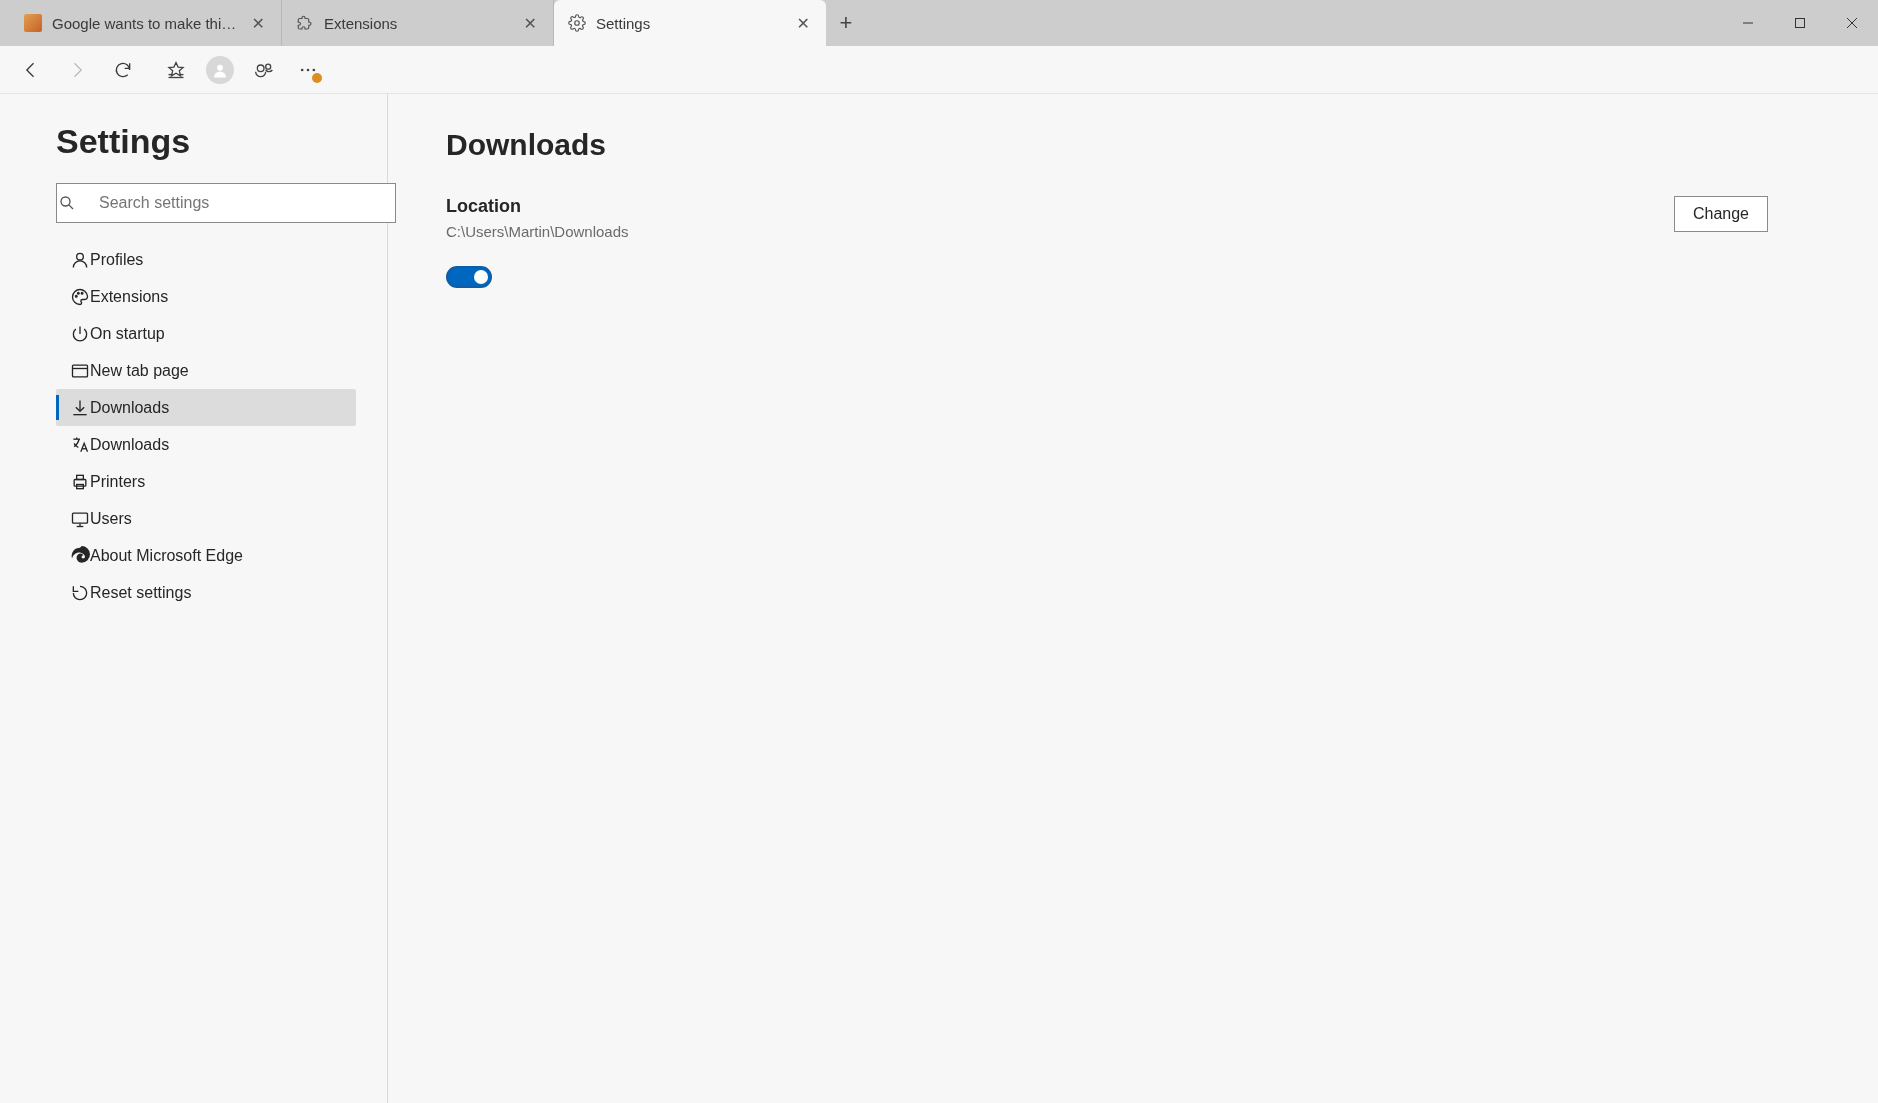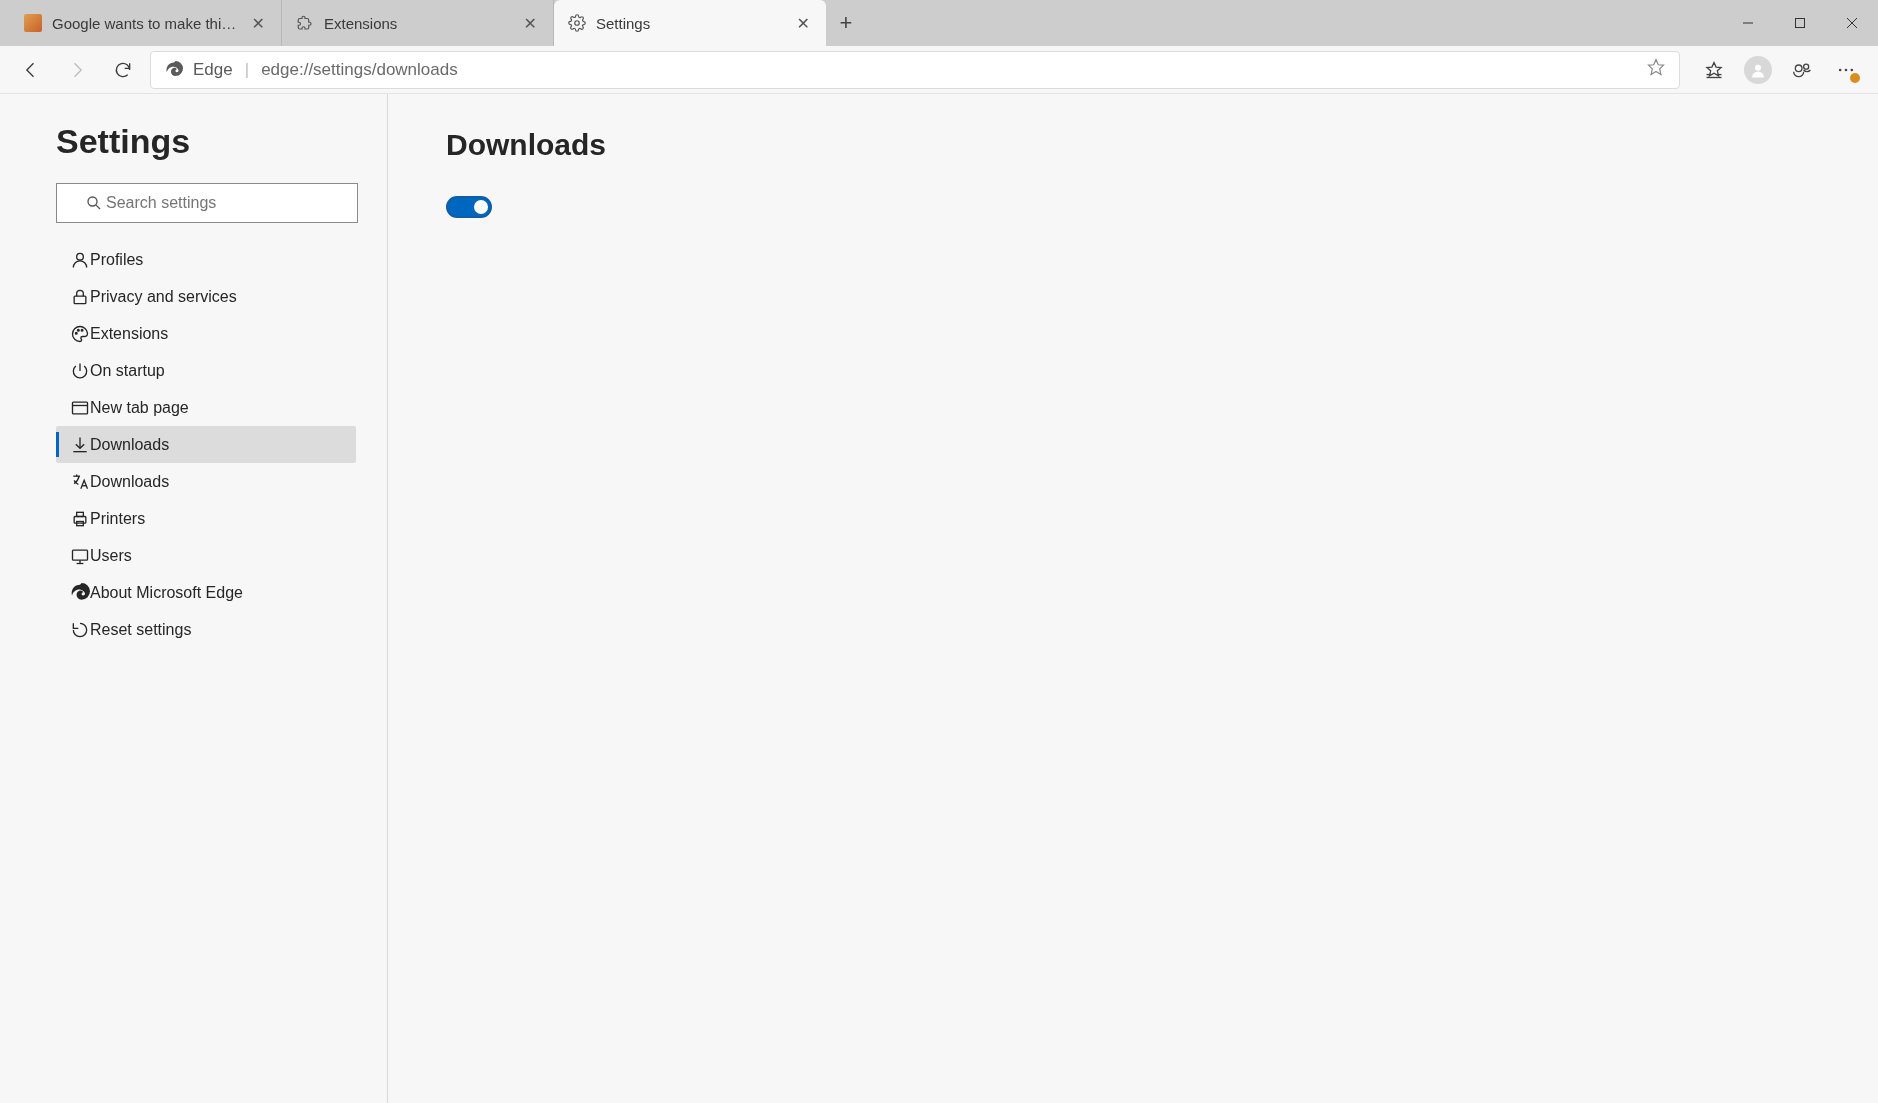--- a/index.html
+++ b/index.html
@@ -34,21 +34,21 @@
     .avatar { width: 28px; height: 28px; border-radius: 50%; background: #d8d8d8; display: flex; align-items: center; justify-content: center; }
     .avatar svg { width: 18px; height: 18px; fill: #fff; }
     .notif-dot { position: absolute; right: 6px; bottom: 6px; width: 10px; height: 10px; background: #d98f1e; border-radius: 50%; }
 
     
     .content { display: flex; height: calc(100% - 94px); background: #f7f7f7; }
 
     
     .sidebar { width: 388px; border-right: 1px solid #d9d9d9; padding: 28px 28px 0 56px; }
     .sidebar h1 { font-size: 34px; font-weight: 600; color: #262626; margin-bottom: 22px; }
-    .search-box { display: flex; align-items: center; height: 40px; border: 1px solid #8a8a8a; background: #fff; padding: 0 28px; gap: 3px; margin-bottom: 18px; width: 302px; }
+    .search-box { display: flex; align-items: center; height: 40px; border: 1px solid #8a8a8a; background: #fff; padding: 0 1px; gap: 23px; margin-bottom: 18px; width: 340px; }
     .search-box svg { width: 18px; height: 18px; color: #555; flex-shrink: 0; }
     .search-box input { border: none; outline: none; flex: 1; font-size: 16px; color: #555; background: transparent; }
     .nav-list { list-style: none; width: 300px; }
     .nav-item { display: flex; align-items: center; height: 37px; padding: 0 14px; font-size: 16px; color: #262626; border-radius: 2px; position: relative; cursor: pointer; }
     .nav-item svg { width: 20px; height: 20px; flex-shrink: 0; }
     .nav-item.active { background: #dcdcdc; }
     .nav-item.active::before { content: ""; position: absolute; left: 0; top: 6px; bottom: 6px; width: 3px; background: #0067c0; }
 
     
     .main { flex: 1; padding: 34px 110px 0 58px; }
@@ -119,33 +119,20 @@
       <svg viewBox="0 0 24 24" fill="none" stroke="currentColor" stroke-width="1.6">
         <path d="M9 4l8 8-8 8"></path>
       </svg>
     </div>
   <div class="nav-btn">
       <svg viewBox="0 0 24 24" fill="none" stroke="currentColor" stroke-width="1.6">
         <path d="M20 12a8 8 0 10-2.34 5.66"></path>
         <path d="M20 4v6h-6"></path>
       </svg>
     </div>
-  <div class="addressbar">
-    <span class="addr-scheme">
-      <svg width="18" height="18" viewBox="0 0 24 24">
-          <path fill="#5a5a5a" d="M12 2a10 10 0 00-9.54 13.06C3.7 10 8 7 13 8c3 .6 5 3 5 5 0 1-1 2-2 2-2 0-2-1-2-2 0-1 1-2 2-2-1-2-4-3-6-1-4 3-2 10 4 10a10 10 0 000-20z"></path>
-        </svg>
-      <span>Edge</span>
-    </span>
-    <span class="addr-divider">|</span>
-    <span class="addr-url">edge://settings/downloads</span>
-    <span class="addr-star"><svg width="18" height="18" viewBox="0 0 24 24" fill="none" stroke="currentColor" stroke-width="1.6">
-          <polygon points="12 2 15 9 22 9.5 17 14.5 18.5 22 12 18 5.5 22 7 14.5 2 9.5 9 9"></polygon>
-        </svg></span>
-  </div>
   <div class="toolbar-right">
     <div class="tool-btn">
         <svg viewBox="0 0 24 24" fill="none" stroke="currentColor" stroke-width="1.6">
           <polygon points="12 3 14.5 8.5 20.5 9 16 13 17.5 19 12 15.8 6.5 19 8 13 3.5 9 9.5 8.5"></polygon>
           <line x1="3" y1="21" x2="21" y2="21"></line>
           <line x1="3" y1="17.5" x2="8" y2="17.5"></line>
           <line x1="16" y1="17.5" x2="21" y2="17.5"></line>
         </svg>
       </div>
     <div class="tool-btn">
@@ -188,27 +175,20 @@
     <ul class="nav-list">
       <li class="nav-item">
         <svg viewBox="0 0 24 24" fill="none" stroke="currentColor" stroke-width="1.6">
             <circle cx="12" cy="8" r="4"></circle>
             <path d="M4 21a8 8 0 0116 0"></path>
           </svg>
         <span>Profiles</span>
       </li>
       <li class="nav-item">
         <svg viewBox="0 0 24 24" fill="none" stroke="currentColor" stroke-width="1.6">
-            <rect x="5" y="11" width="14" height="9" rx="1"></rect>
-            <path d="M8 11V8a4 4 0 018 0v3"></path>
-          </svg>
-        <span>Privacy and services</span>
-      </li>
-      <li class="nav-item">
-        <svg viewBox="0 0 24 24" fill="none" stroke="currentColor" stroke-width="1.6">
             <path d="M12 3a9 9 0 100 18c1 0 2-1 2-2s-1-1-1-2 1-2 2-2h2a4 4 0 004-4 9 9 0 00-9-8z"></path>
             <circle cx="7.5" cy="11" r="1" fill="currentColor"></circle>
             <circle cx="10" cy="7.5" r="1" fill="currentColor"></circle>
             <circle cx="14.5" cy="7.5" r="1" fill="currentColor"></circle>
           </svg>
         <span>Extensions</span>
       </li>
       <li class="nav-item">
         <svg viewBox="0 0 24 24" fill="none" stroke="currentColor" stroke-width="1.6">
             <path d="M12 3v9"></path>
@@ -271,18 +251,25 @@
             <path d="M4 4v6h6"></path>
           </svg>
         <span>Reset settings</span>
       </li>
     </ul>
   </aside>
 
   <main class="main">
     <h2>Downloads</h2>
 
+    <div class="setting-row">
+      <div>
+        <div class="setting-label">Location</div>
+        <div class="setting-sub">C:\Users\Martin\Downloads</div>
+      </div>
+      <button class="change-btn">Change</button>
+    </div>
 
     <div class="setting-row">
       <div class="toggle"></div>
     </div>
   </main>
 </div>
 
 </body></html>

